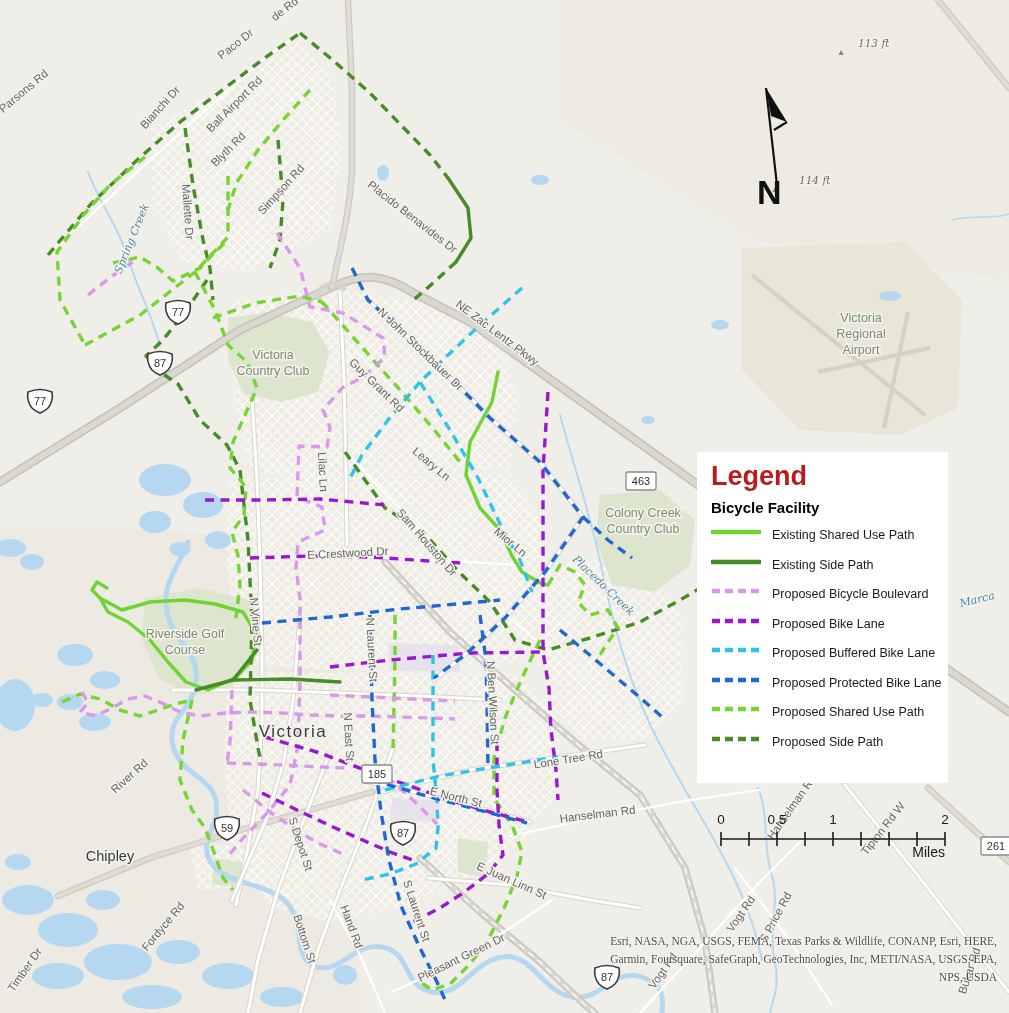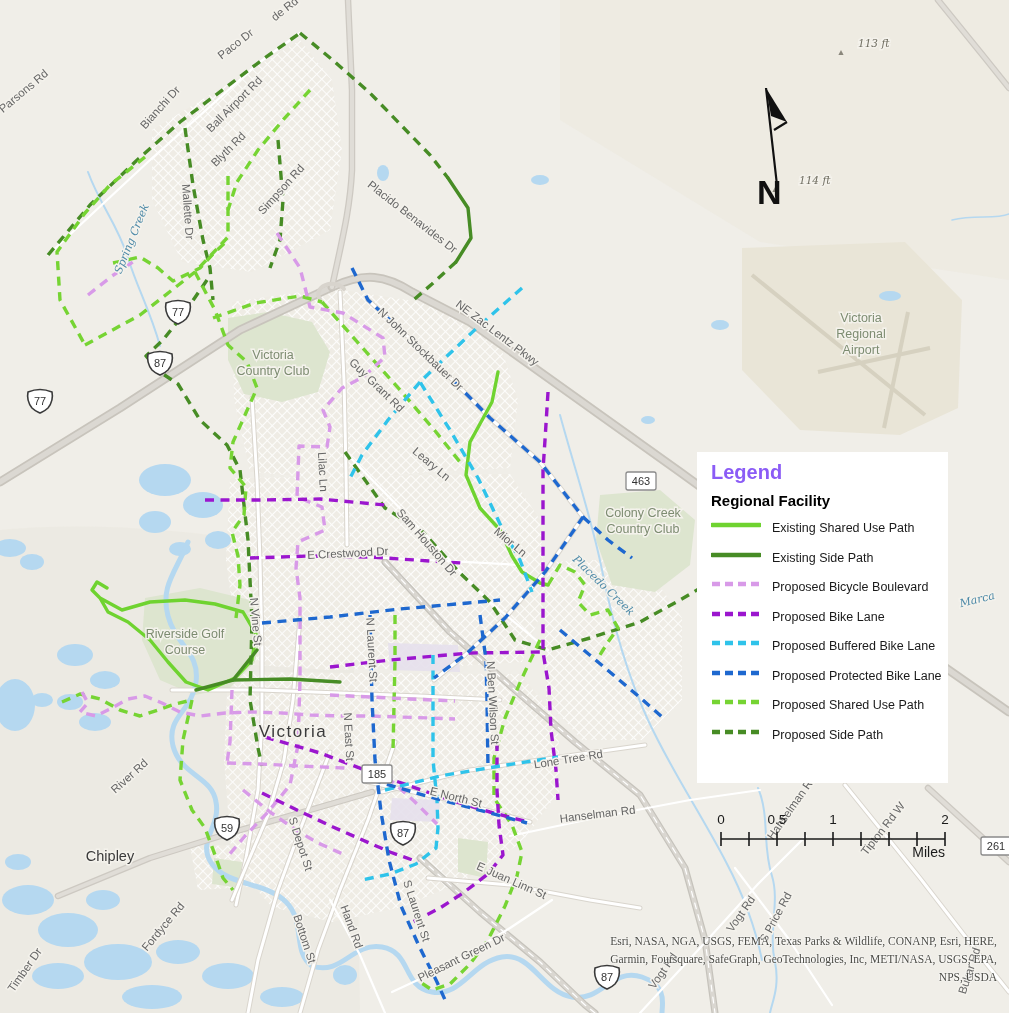--- a/index.html
+++ b/index.html
@@ -1,21 +1,21 @@
 <!DOCTYPE html>
 <html><head>
 <meta charset="utf-8">
 <style>
   html,body{margin:0;padding:0;background:#ffffff;}
   .stage{position:relative;width:1009px;height:1013px;overflow:hidden;background:#f0eee8;
          font-family:"Liberation Sans",sans-serif;}
   #map-svg{position:absolute;left:0;top:0;width:1009px;height:1013px;}
   .legend{position:absolute;left:697px;top:452px;width:251px;height:331px;background:#ffffff;
           box-sizing:border-box;padding:10px 12px 0 14px;z-index:5;}
-  .legend-title{font-size:20px;font-weight:bold;color:#8b5cf6;line-height:1.05;margin-bottom:9px;}
+  .legend-title{font-size:27px;font-weight:bold;color:#b91c1c;line-height:1.05;margin-bottom:9px;}
   .legend-sub{font-size:15px;font-weight:bold;color:#000;margin-bottom:12px;}
   .legend-row{display:flex;height:29.5px;}
   .legend-row svg{flex:0 0 50px;margin-right:11px;}
   .legend-label{font-size:12.5px;color:#1a1a1a;white-space:nowrap;}
   .northarrow{position:absolute;left:750px;top:78px;width:54px;height:132px;z-index:4;}
   .scalebar{position:absolute;left:714px;top:810px;width:240px;height:56px;z-index:4;}
   .scalebar .miles{position:absolute;left:7px;top:34px;width:224px;text-align:right;
                    font-size:14px;color:#1a1a1a;}
   .attribution{position:absolute;right:12px;top:932px;width:560px;text-align:right;z-index:4;
                font-size:11.5px;line-height:18px;color:#4a4a44;
@@ -293,21 +293,21 @@
         </g>
         <g transform="translate(996,846)">
           <rect x="-15" y="-9" width="30" height="18" rx="2" fill="#ffffff" stroke="#8a8a8a" stroke-width="1.3"></rect>
           <text x="0" y="4" font-size="11" text-anchor="middle" fill="#333" font-family="Liberation Sans, sans-serif">261</text>
         </g>
       </g>
     </svg>
 
   <div class="legend">
     <div class="legend-title">Legend</div>
-    <div class="legend-sub">Regional Facility</div>
+    <div class="legend-sub">Bicycle Facility</div>
     <div id="legend-items">
         <div class="legend-row">
           <svg width="50" height="8">
             <line x1="1" y1="4" x2="49" y2="4" stroke="#6fd330" stroke-width="4.5" stroke-linecap="round"></line>
           </svg>
           <span class="legend-label">Existing Shared Use Path</span>
         </div>
         <div class="legend-row">
           <svg width="50" height="8">
             <line x1="1" y1="4" x2="49" y2="4" stroke="#478c25" stroke-width="4.5" stroke-linecap="round"></line>

